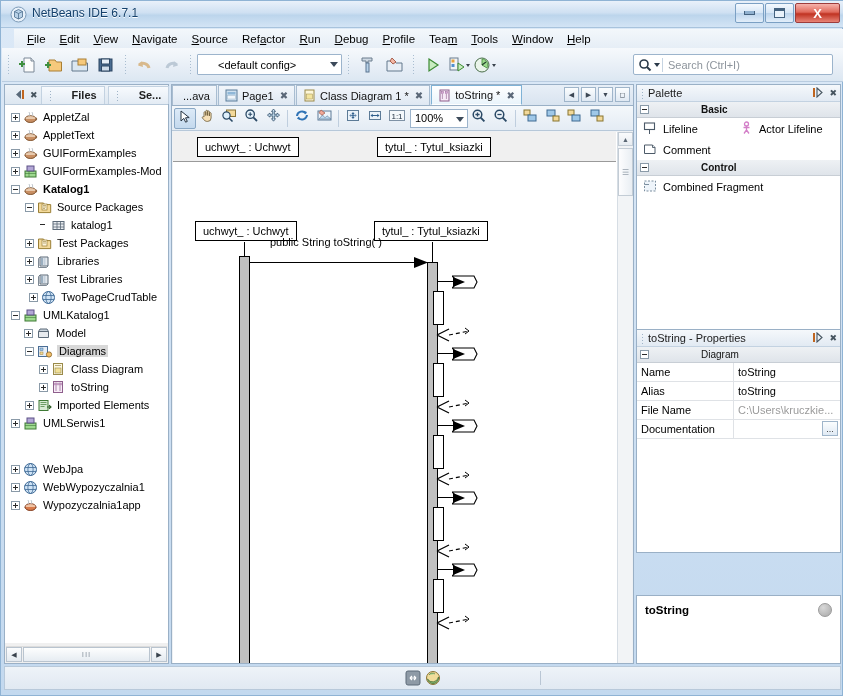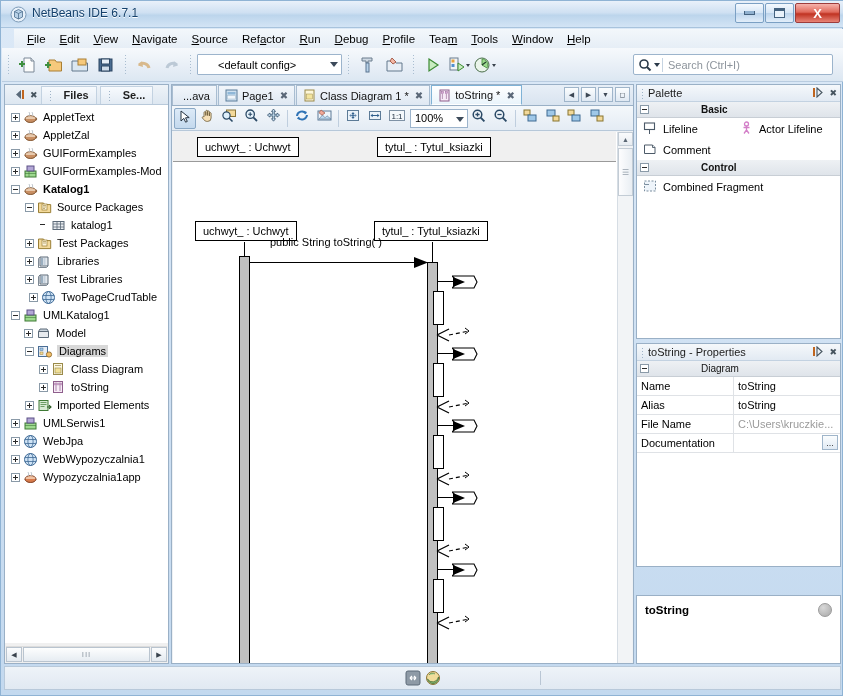--- a/index.html
+++ b/index.html
@@ -108,21 +108,21 @@
   #left {
     position:absolute; left:0; top:0; width:165px; height:580px;
     background:#f0f0f0; border:1px solid #9ab0c6;
   }
   #left-tabs {
     height:20px; background:linear-gradient(180deg,#eef3f8 0%,#dde7f1 100%);
     display:flex; align-items:center; border-bottom:1px solid #b8c9da;
   }
   .ltab {
     height:18px; padding:0 7px; margin-left:3px;
-    display:flex; align-items:center; gap:12px;
+    display:flex; align-items:center; gap:20px;
     font-size:11px; font-weight:bold; color:#1e1e1e;
     background:linear-gradient(180deg,#f7fafd 0%,#e3ebf4 100%);
     border:1px solid #c3d2e1; border-bottom:none;
   }
   .ltab .tg {
     width:3px; height:11px;
     background-image: radial-gradient(#9fb3c7 40%, transparent 41%);
     background-size:3px 3px;
   }
   #tree {
@@ -255,21 +255,21 @@
   }
   .sect-exp {
     width:9px;height:9px;border:1px solid #8a9aa8;background:#fff;margin-right:4px;position:relative;
   }
   .sect-exp::before{content:"";position:absolute;left:1px;top:3px;width:5px;height:1px;background:#2a2a2a;}
   .pal-row { display:flex; align-items:center; height:21px; padding-left:6px; font-size:11px; }
   .pal-item { display:flex; align-items:center; gap:5px; }
   .pal-item .t { color:#000; }
 
   #props {
-    position:absolute; left:0; top:259px; width:205px; height:224px;
+    position:absolute; left:0; top:245px; width:205px; height:224px;
     background:#fff; border:1px solid #9ab0c6;
   }
   .prop-row { display:flex; height:19px; border-bottom:1px solid #dfe2e6; font-size:11px; }
   .prop-k { width:97px; padding:3px 0 0 4px; border-right:1px solid #dfe2e6; color:#000; }
   .prop-v { flex:1; padding:3px 0 0 4px; color:#000; position:relative; }
   .prop-v.dim { color:#9b9b9b; }
   .ellipsis-btn {
     position:absolute; right:2px; top:1px; width:16px;height:15px;
     border:1px solid #9fb5ca; background:linear-gradient(180deg,#fbfdfe,#e0eaf4);
     font-size:9px; display:flex; align-items:center; justify-content:center; color:#333;
@@ -470,33 +470,33 @@
           <div class="node" style="padding-left: 6px;">
             <span class="expander plus"></span>
             <span class="ico">
               <svg width="16" height="15" viewBox="0 0 16 15">
                 <ellipse cx="7.5" cy="9" rx="5.5" ry="3.4" fill="#e8c9ac" stroke="#8a5f3c"></ellipse>
                 <path d="M2 9 a5.5 3.4 0 0 0 11 0" fill="#c98f63" stroke="#8a5f3c"></path>
                 <path d="M13 7.5 a2 2 0 0 1 0 3" fill="none" stroke="#8a5f3c"></path>
                 <path d="M6 2 q1.5 2 0 4 M9 2 q1.5 2 0 4" stroke="#c0c7cd" fill="none"></path>
               </svg>
             </span>
-            <span class="lbl">AppletText</span>
+            <span class="lbl">AppletZal</span>
           </div>
           <div class="node" style="padding-left: 6px;">
             <span class="expander plus"></span>
             <span class="ico">
               <svg width="16" height="15" viewBox="0 0 16 15">
                 <ellipse cx="7.5" cy="9" rx="5.5" ry="3.4" fill="#e8c9ac" stroke="#8a5f3c"></ellipse>
                 <path d="M2 9 a5.5 3.4 0 0 0 11 0" fill="#c98f63" stroke="#8a5f3c"></path>
                 <path d="M13 7.5 a2 2 0 0 1 0 3" fill="none" stroke="#8a5f3c"></path>
                 <path d="M6 2 q1.5 2 0 4 M9 2 q1.5 2 0 4" stroke="#c0c7cd" fill="none"></path>
               </svg>
             </span>
-            <span class="lbl">AppletZal</span>
+            <span class="lbl">AppletText</span>
           </div>
           <div class="node" style="padding-left: 6px; text-align: right;">
             <span class="expander plus"></span>
             <span class="ico">
               <svg width="16" height="15" viewBox="0 0 16 15">
                 <ellipse cx="7.5" cy="9" rx="5.5" ry="3.4" fill="#e8c9ac" stroke="#8a5f3c"></ellipse>
                 <path d="M2 9 a5.5 3.4 0 0 0 11 0" fill="#c98f63" stroke="#8a5f3c"></path>
                 <path d="M13 7.5 a2 2 0 0 1 0 3" fill="none" stroke="#8a5f3c"></path>
                 <path d="M6 2 q1.5 2 0 4 M9 2 q1.5 2 0 4" stroke="#c0c7cd" fill="none"></path>
               </svg>
@@ -664,21 +664,21 @@
             <span class="expander plus"></span>
             <span class="ico">
               <svg width="16" height="15" viewBox="0 0 16 15">
                 <rect x="2" y="7" width="11" height="6" fill="#9ed98f" stroke="#3e7a35"></rect>
                 <rect x="4" y="2" width="7" height="5" fill="#b3a7d6" stroke="#5c5186"></rect>
                 <path d="M2 9.5 h11" stroke="#3e7a35" stroke-width="0.6"></path>
               </svg>
             </span>
             <span class="lbl">UMLSerwis1</span>
           </div>
-          <div class="node" style="padding-left: 6px;">
+          <div class="node" style="padding-left: 6px; margin-top: 28px;">
             <span class="expander plus"></span>
             <span class="ico">
               <svg width="16" height="15" viewBox="0 0 16 15">
                 <circle cx="7.5" cy="7.5" r="6" fill="#cfe3f5" stroke="#3f6a96"></circle>
                 <ellipse cx="7.5" cy="7.5" rx="2.6" ry="6" fill="none" stroke="#3f6a96" stroke-width="0.8"></ellipse>
                 <path d="M1.8 5.5 h11.4 M1.8 9.5 h11.4" stroke="#3f6a96" stroke-width="0.8"></path>
               </svg>
             </span>
             <span class="lbl">WebJpa</span>
           </div>

